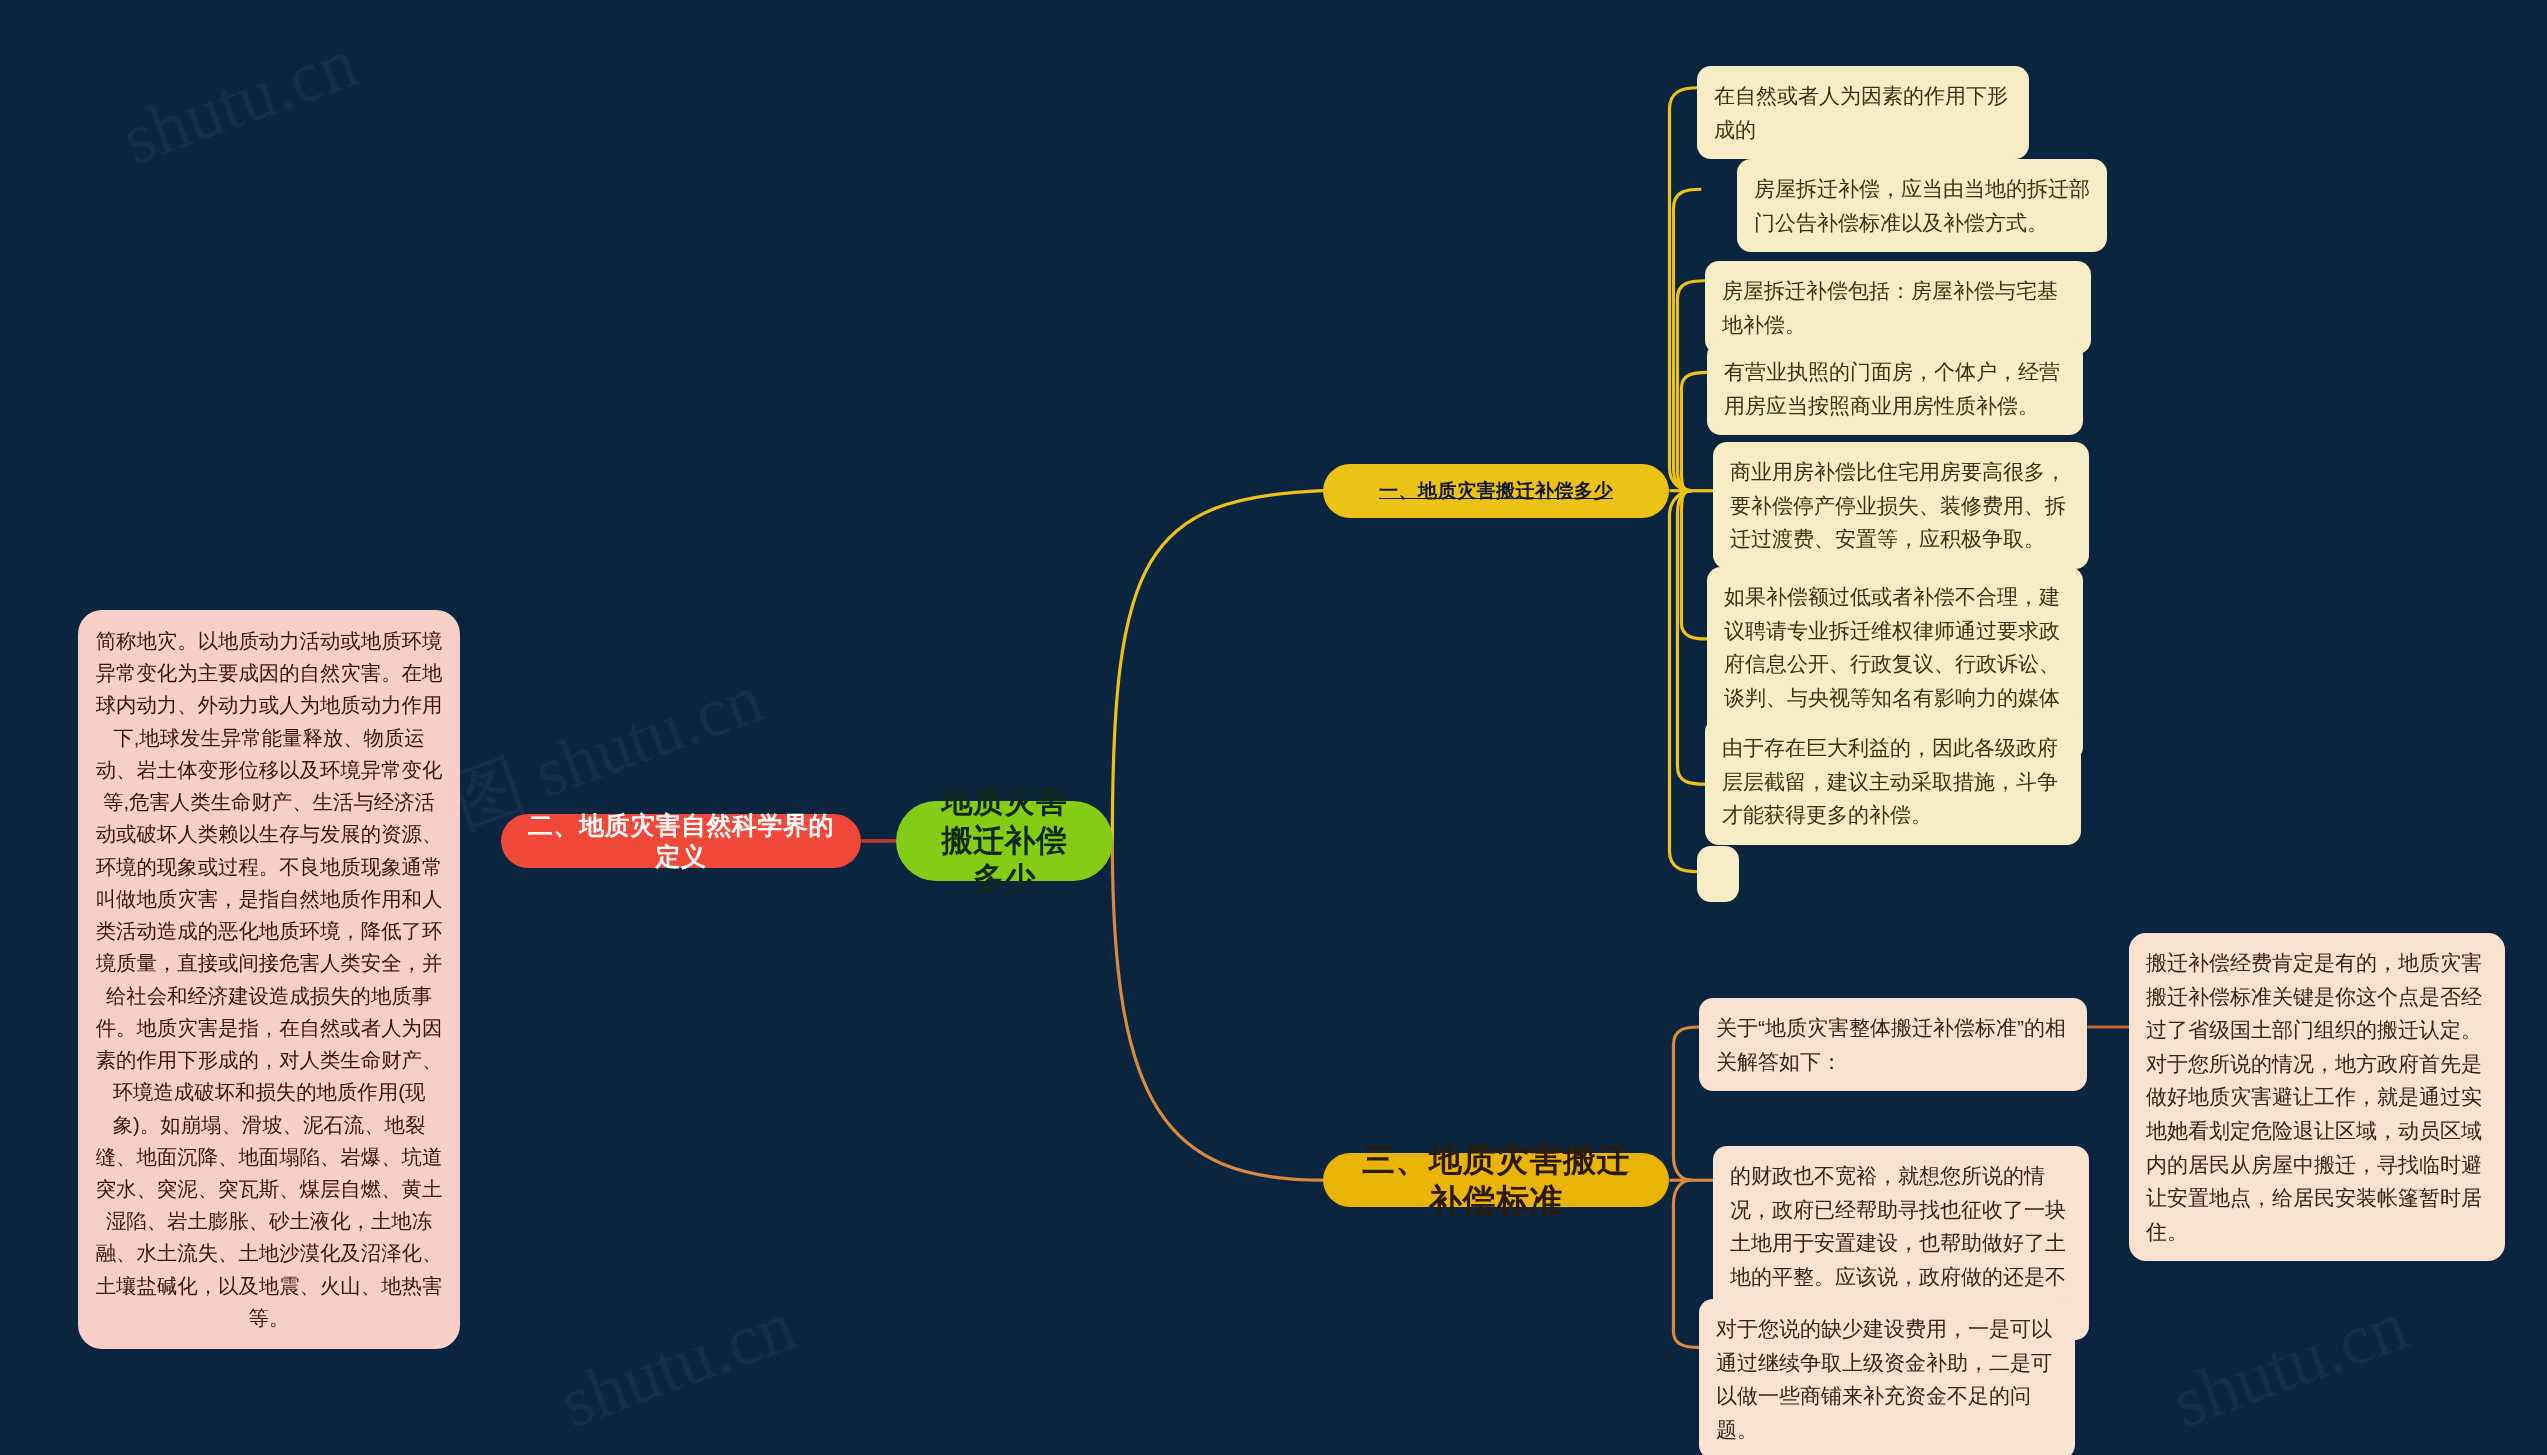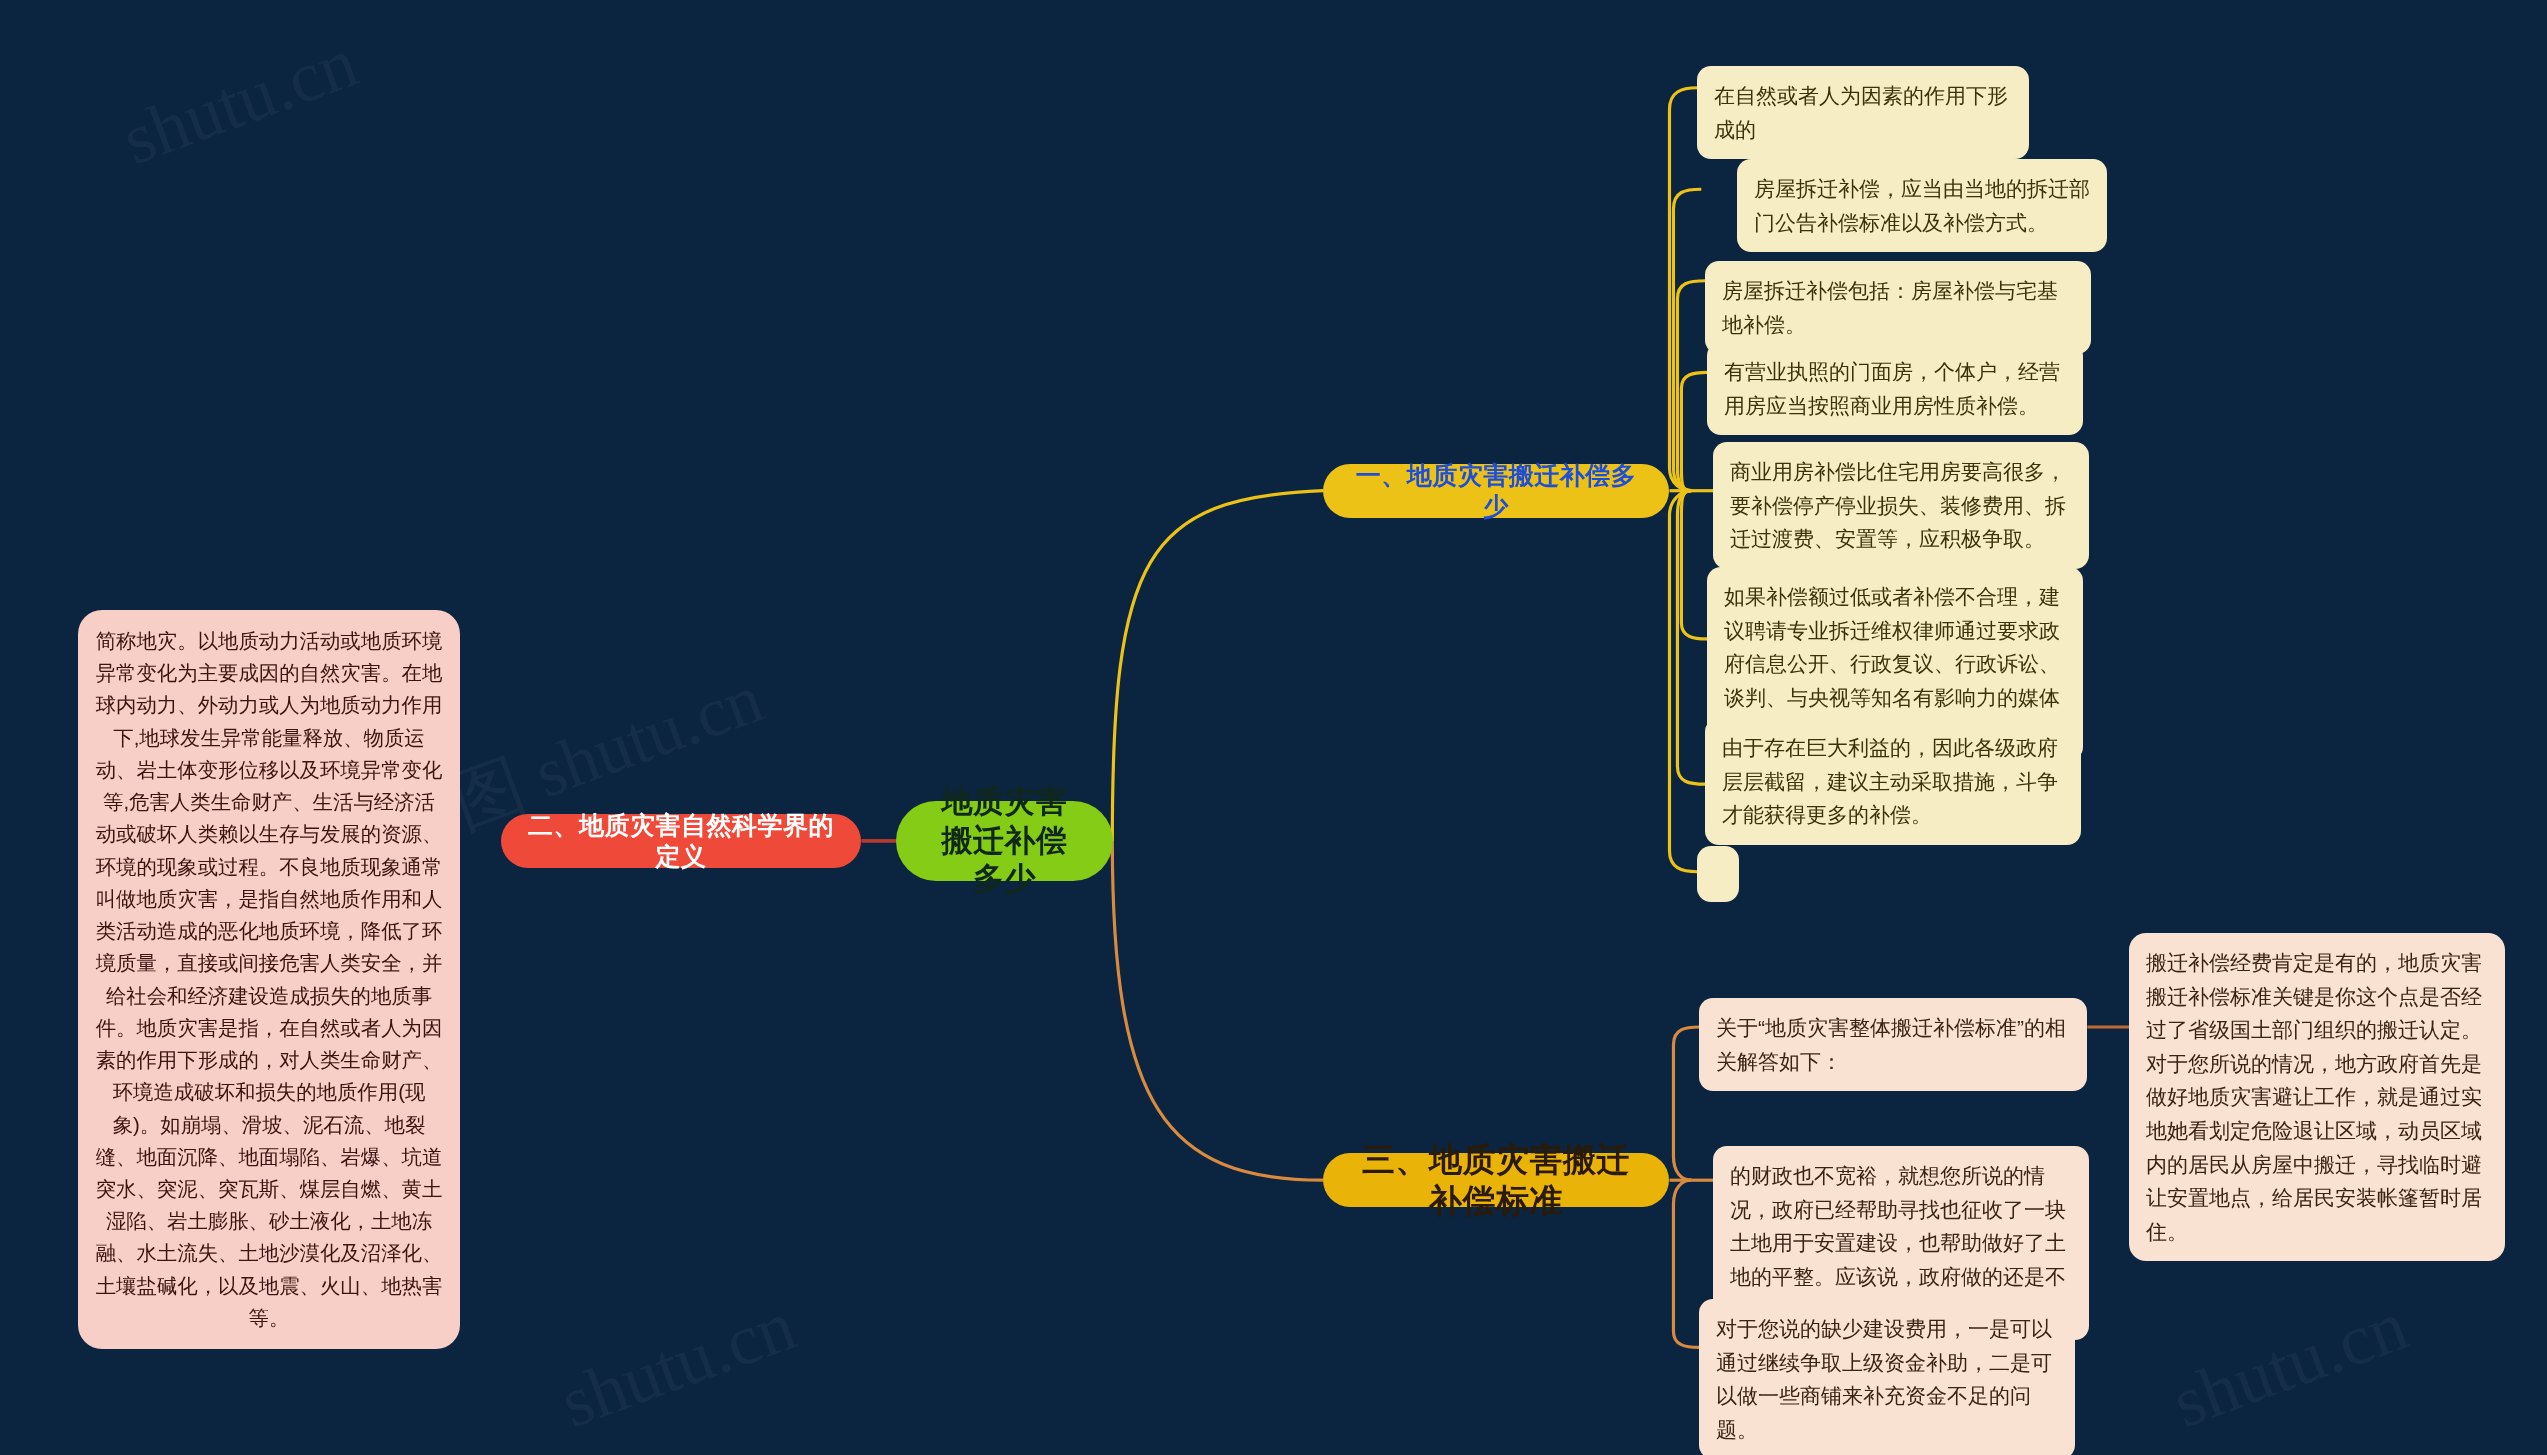--- a/index.html
+++ b/index.html
@@ -43,24 +43,25 @@
   .node-root {
     background: #84cc16;
     color: #10281a;
     border-radius: 40px;
     font-size: 31px;
     padding: 14px 30px;
   }
 
   .node-b1 {
     background: #ecc217;
-    color: #1d4ed8;
+    color: #0f172a;
     border-radius: 34px;
-    font-size: 25px;
+    font-size: 19px;
     padding: 11px 26px;
+    text-decoration: underline;
   }
 
   .node-b2 {
     background: #ef4a39;
     color: #ffffff;
     border-radius: 34px;
     font-size: 25px;
     padding: 21px 26px;
   }
 

